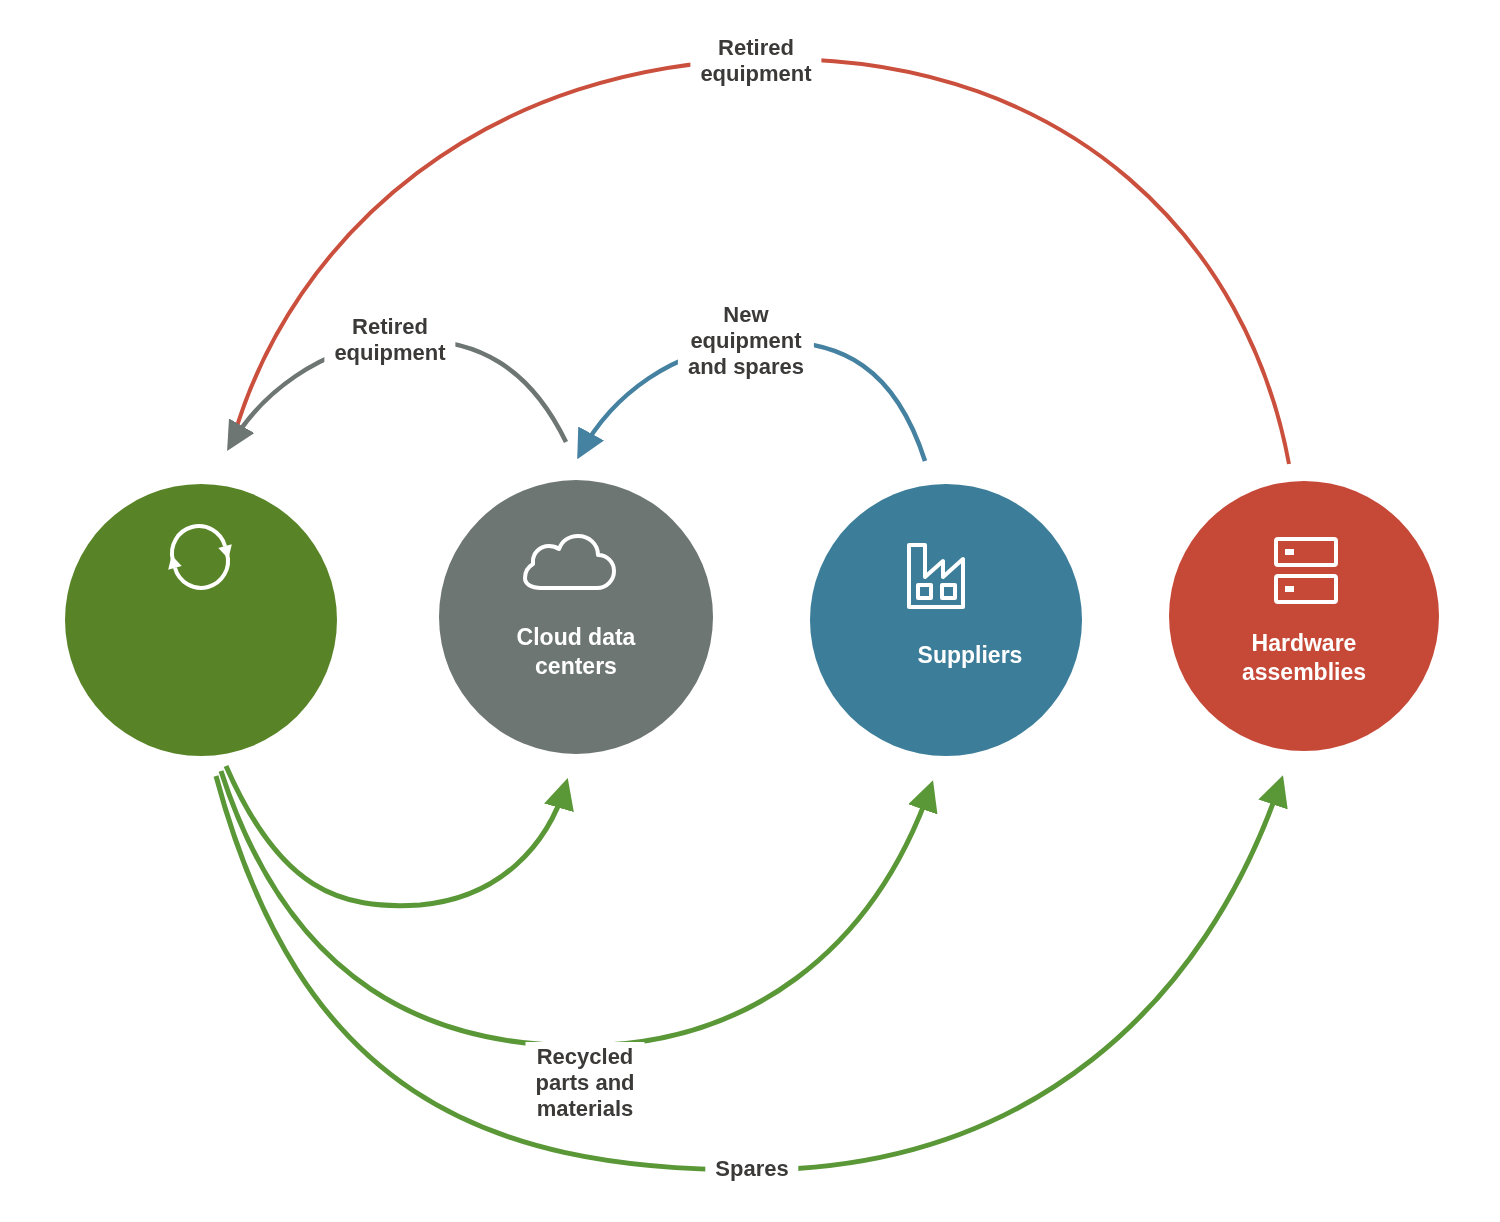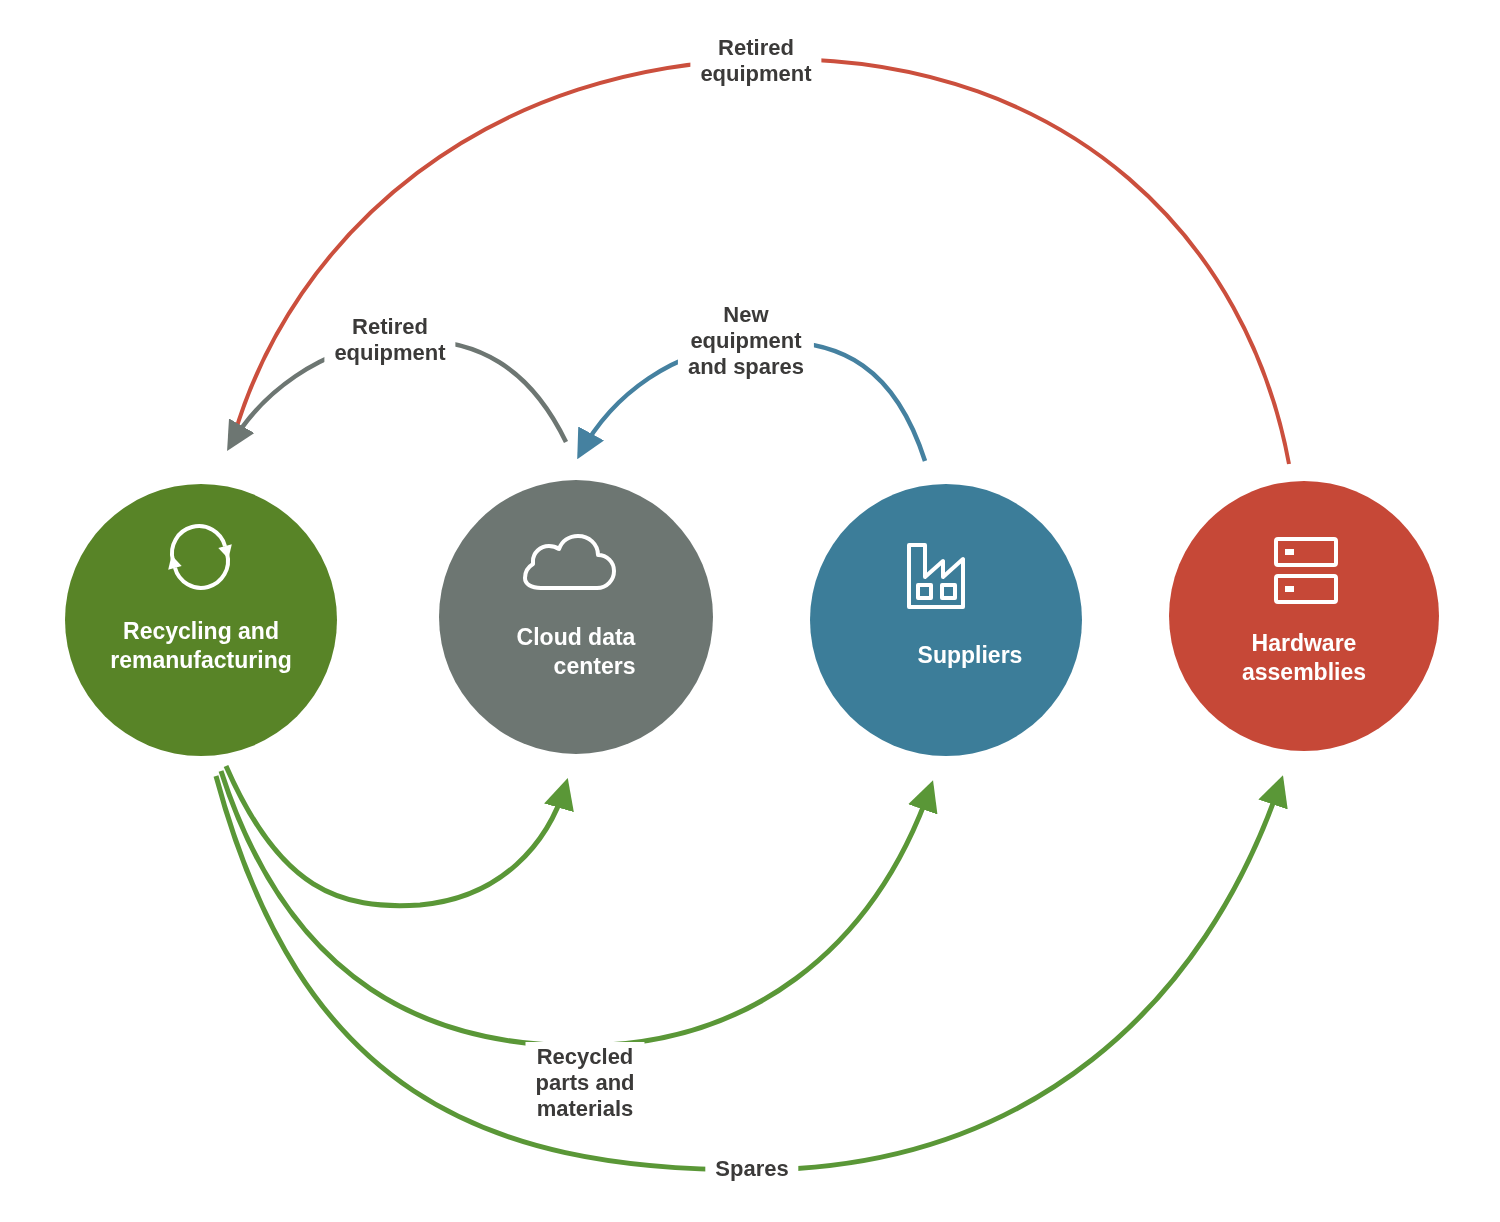--- a/index.html
+++ b/index.html
@@ -100,24 +100,22 @@
 equipment
 and spares</div>
 
 
   <div class="label edge-label" style="left:585px; top:1047px;margin-top:36px;">Recycled
 parts and
 materials</div>
 
   <div class="label edge-label" style="left:752px; top:1169px;">Spares</div>
 
-  <div class="label node-label" style="left:201px; top:646px;">Recycling and
-remanufacturing</div>
 
-  <div class="label node-label" style="left:576px; top:652px;text-align:right;">Cloud data
+  <div class="label node-label" style="left:576px; top:652px;">Cloud data
 centers</div>
 
   <div class="label node-label" style="left:970px; top:655px;">Suppliers</div>
 
   <div class="label node-label" style="left:1304px; top:658px;">Hardware
 assemblies</div>
 
 </div>
 
 </body></html>

